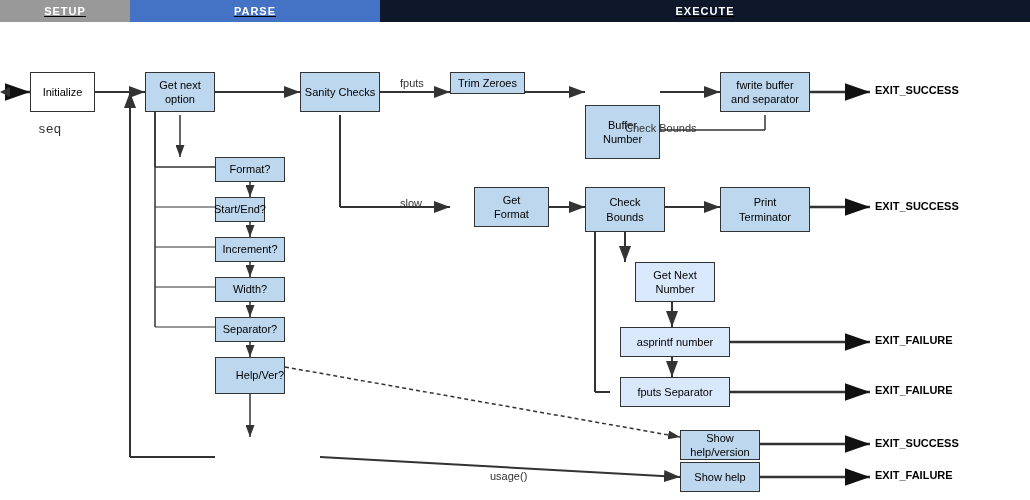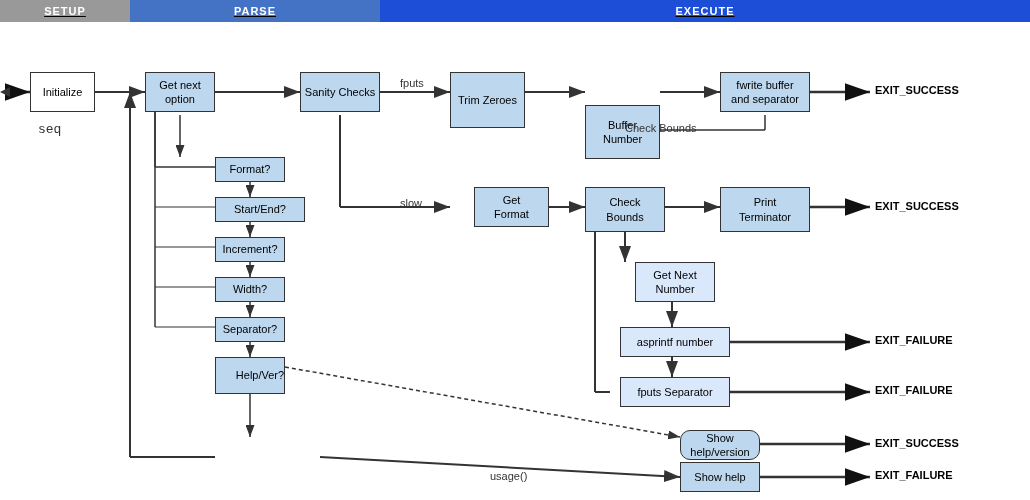--- a/index.html
+++ b/index.html
@@ -39,21 +39,21 @@
       color: #fff;
       width: 250px;
       display: flex;
       align-items: center;
       justify-content: center;
       font-size: 11px;
       font-weight: bold;
       letter-spacing: 1px;
     }
     .header-execute {
-      background: #1d4ed8;
+      background: #0f172a;
       color: #fff;
       flex: 1;
       display: flex;
       align-items: center;
       justify-content: center;
       font-size: 11px;
       font-weight: bold;
       letter-spacing: 1px;
     }
 
@@ -240,21 +240,21 @@
 
   <div class="node node-blue" style="left:145px; top:50px; width:70px; height:40px;">
     <span>Get next<br>option</span>
   </div>
 
   <div class="node node-blue" style="left:300px; top:50px; width:80px; height:40px;">
     <span>Sanity
 Checks</span>
   </div>
 
-  <div class="node node-blue" style="left:450px; top:50px; width:75px; height:56px;">
+  <div class="node node-blue" style="left:450px; top:50px; width:75px; height:22px;">
     <span>Trim Zeroes</span>
   </div>
 
   <div class="node node-blue" style="left:585px; top:35px; width:75px; height:54px;margin-top:48px;">
     <span>Buffer<br>Number</span>
   </div>
 
   <div class="node node-blue" style="left:720px; top:50px; width:90px; height:40px;">
     <span>fwrite buffer<br>and separator</span>
   </div>
@@ -308,42 +308,42 @@
   </div>
 
   <div class="exit-text" style="left:875px; top:362px;">
     <span>EXIT_FAILURE</span>
   </div>
 
   <div class="node node-blue" style="left:215px; top:135px; width:70px; height:25px;">
     <span>Format?</span>
   </div>
 
-  <div class="node node-blue" style="left:215px; top:175px; width:90px; height:25px;">
+  <div class="node node-blue" style="left:215px; top:175px; width:50px; height:25px;">
     <span>Start/End?</span>
   </div>
 
   <div class="node node-blue" style="left:215px; top:215px; width:70px; height:25px;">
     <span>Increment?</span>
   </div>
 
   <div class="node node-blue" style="left:215px; top:255px; width:70px; height:25px;">
     <span>Width?</span>
   </div>
 
   <div class="node node-blue" style="left:215px; top:295px; width:70px; height:25px;">
     <span>Separator?</span>
   </div>
 
   <div class="node node-blue" style="left:215px; top:335px; width:70px; height:37px;padding-left:20px;">
     <span>Help/Ver?</span>
   </div>
 
 
-  <div class="node node-blue" style="left:680px; top:408px; width:80px; height:30px;border-radius:10px;">
+  <div class="node node-blue" style="left:680px; top:408px; width:80px; height:30px;">
     <span>Show help/version</span>
   </div>
 
   <div class="exit-text" style="left:875px; top:415px;">
     <span>EXIT_SUCCESS</span>
   </div>
 
   <div class="node node-blue" style="left:680px; top:440px; width:80px; height:30px;">
     <span>Show help</span>
   </div>

